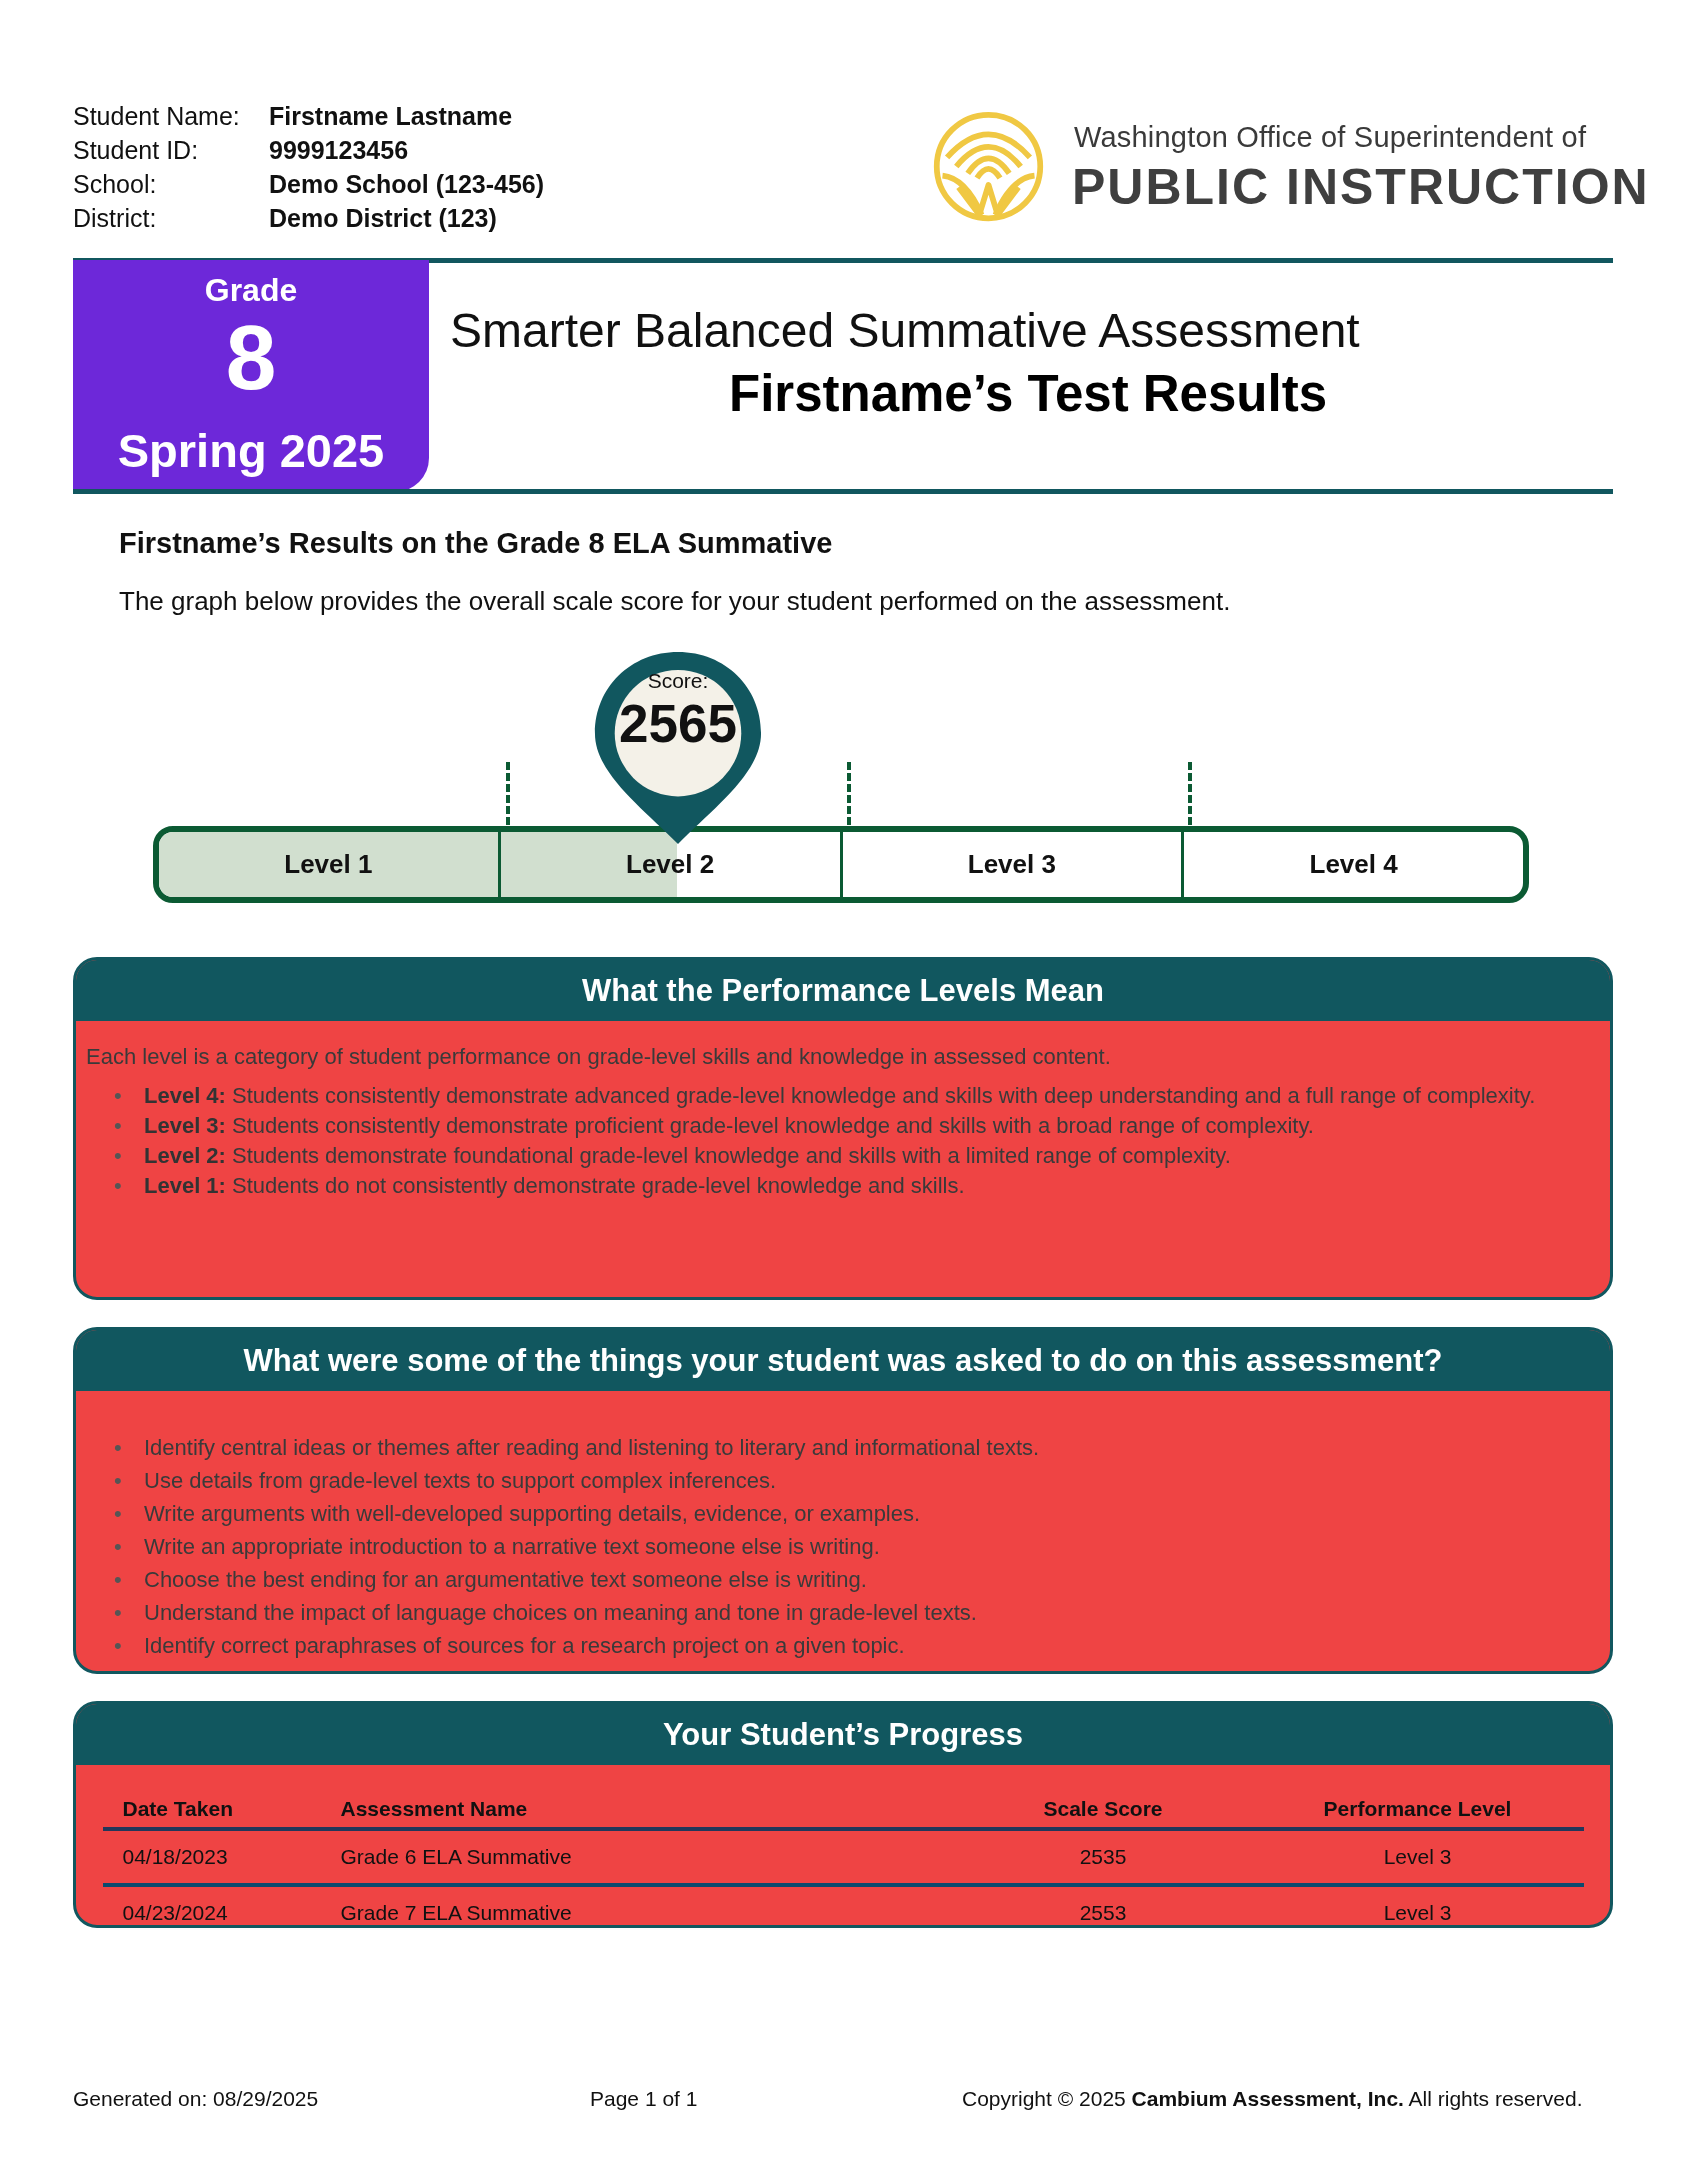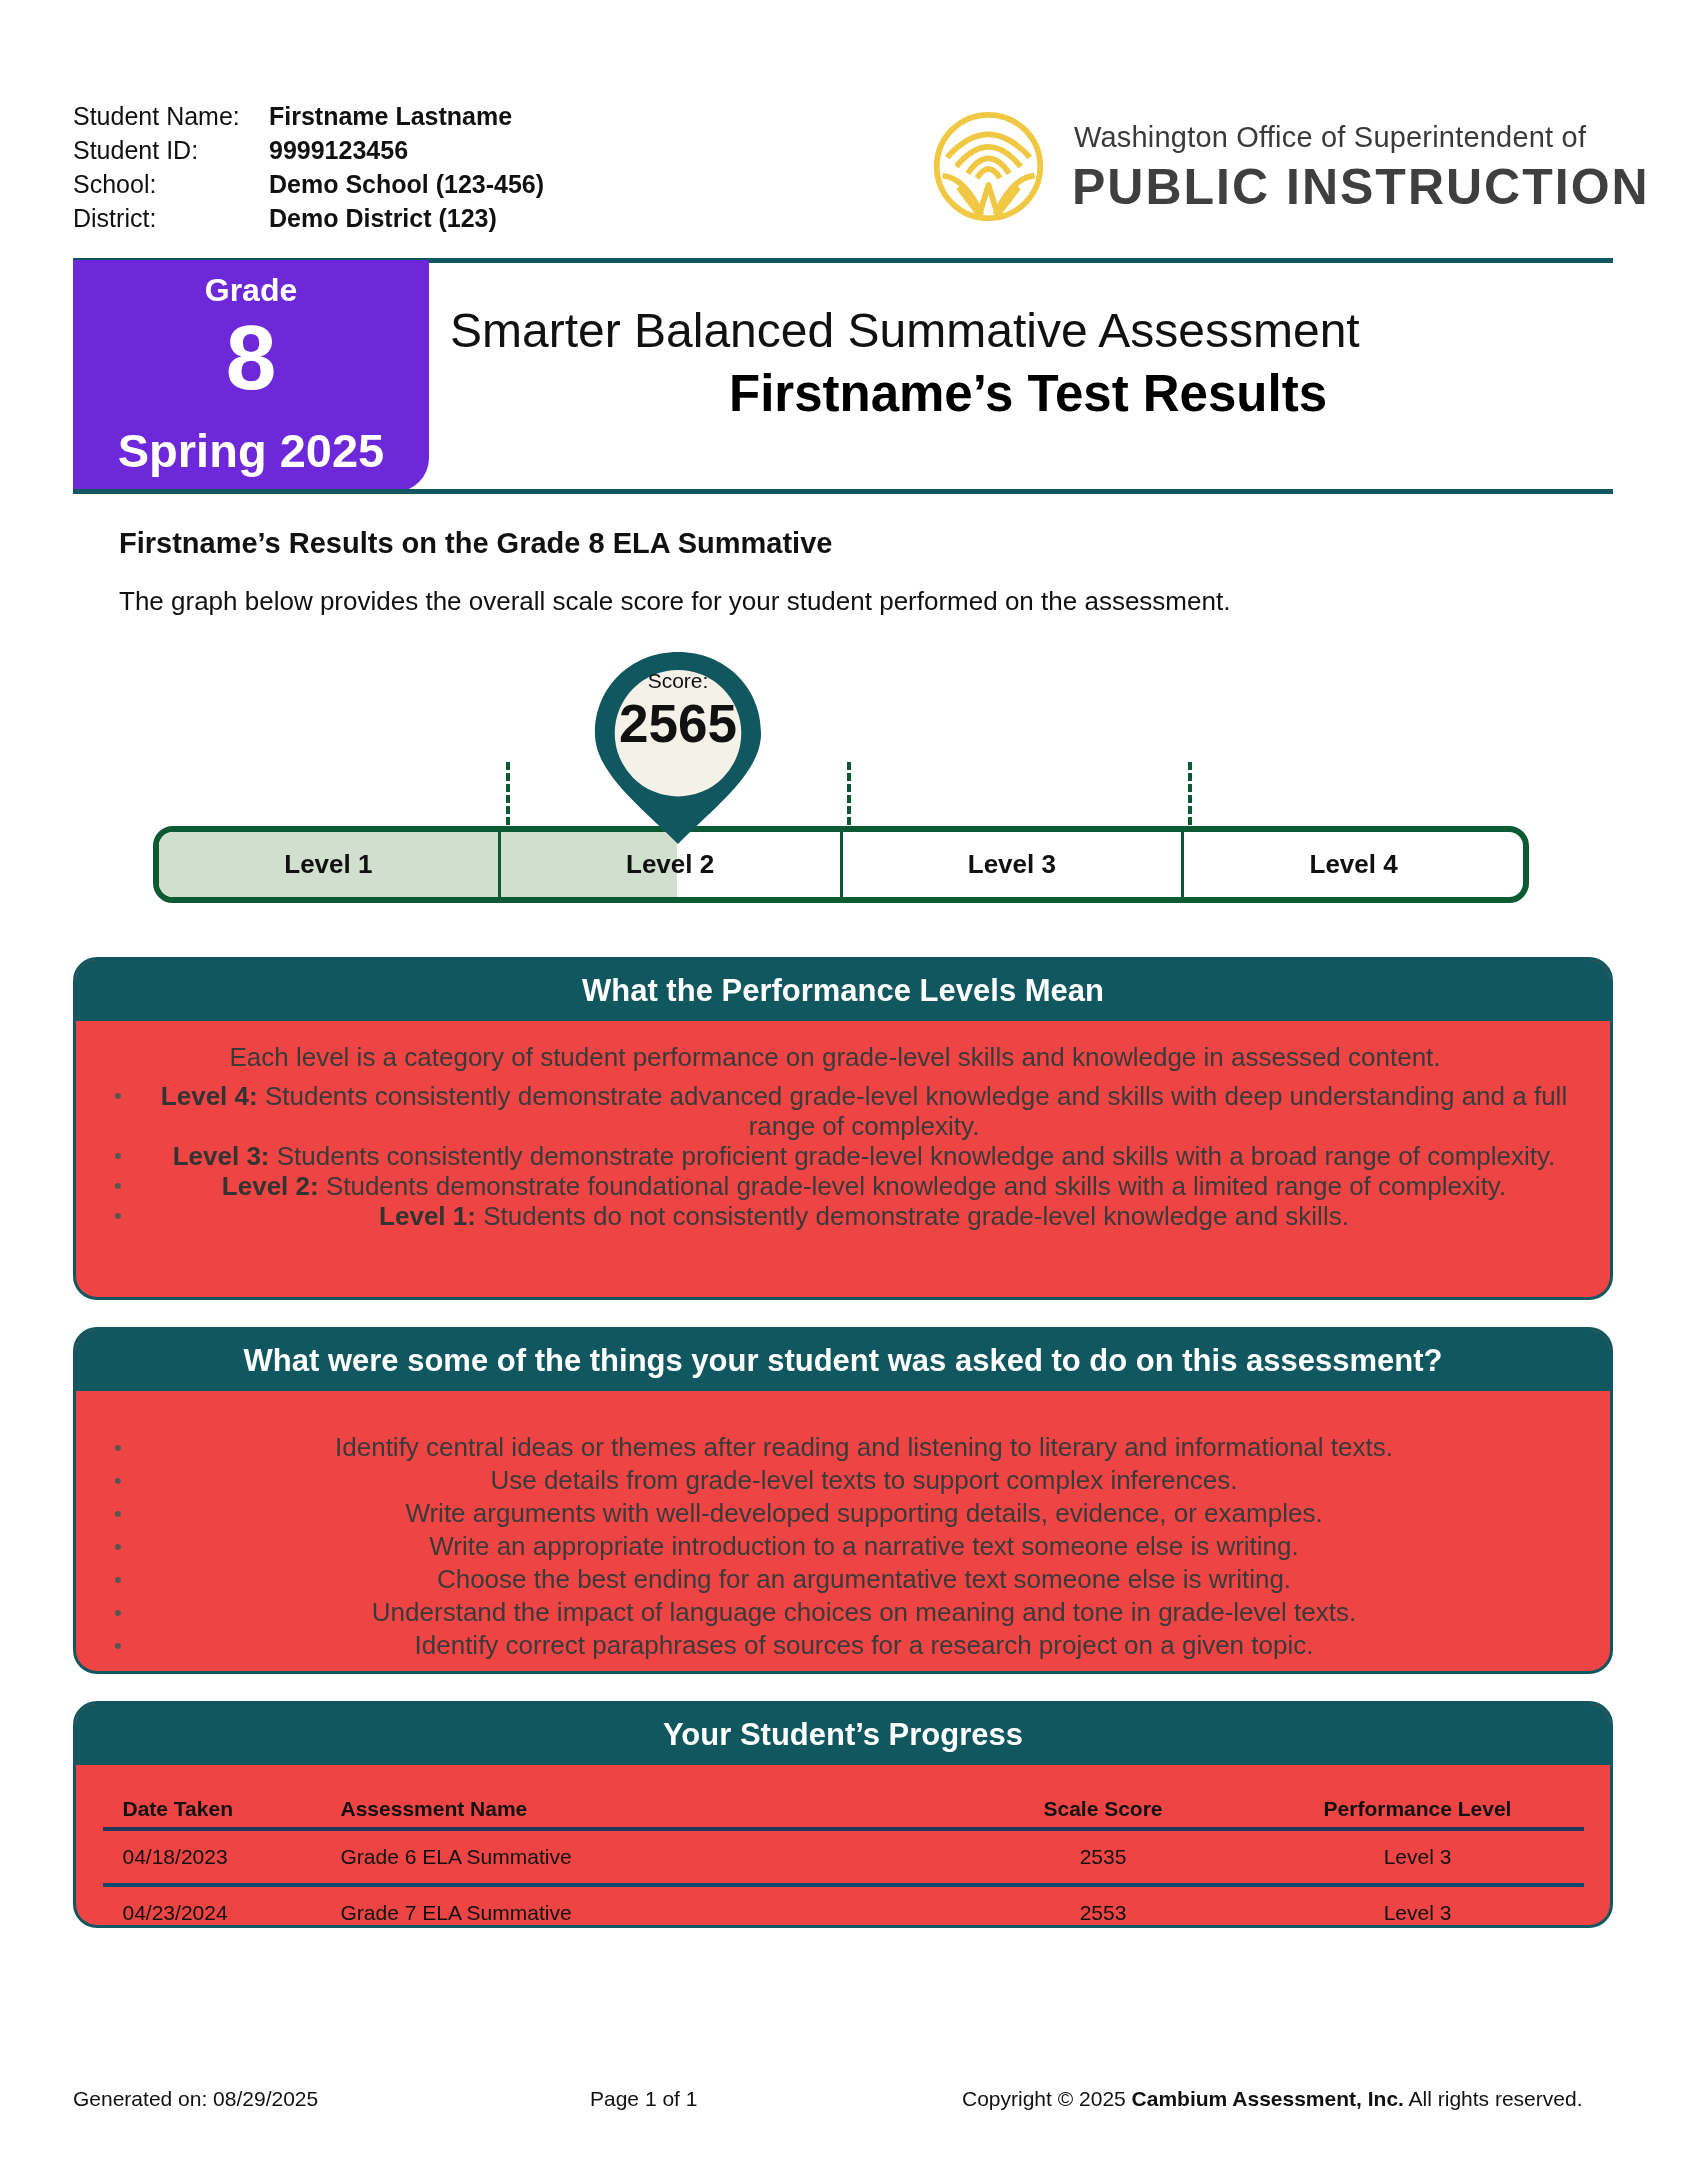--- a/index.html
+++ b/index.html
@@ -40,21 +40,21 @@
   .seg + .seg { border-left: 3px solid #0b5a33; }
   .cut { position: absolute; top: 762px; height: 63px; border-left: 4px dashed #0b5a33; }
 
   .pin { left: 591px; top: 648px; width: 174px; height: 198px; }
   .pin-score-label { left: 591px; top: 669px; width: 174px; text-align: center; font-size: 21px; color: #111; }
   .pin-score { left: 591px; top: 693px; width: 174px; text-align: center; font-size: 53px; font-weight: bold; color: #111; }
 
   
   .box { position: absolute; left: 73px; width: 1540px; border: 3px solid #11575f; border-radius: 24px; overflow: hidden; background: #ef4444; }
   .box-head { background: #11575f; color: #fff; font-size: 31px; font-weight: bold; text-align: center; height: 61px; line-height: 61px; }
-  .box-body { padding: 18px 26px 0 10px; font-size: 26px; color: #3a3a3a; text-align: center; }
+  .box-body { padding: 18px 26px 0 10px; font-size: 22px; color: #3a3a3a; }
 
   .levels-intro { margin-top: 0px; line-height: 36px; margin-bottom: 6px; }
   .bullets { list-style: none; padding-left: 40px; }
   .bullets li { position: relative; padding-left: 18px; line-height: 30px; }
   .bullets li::before { content: "•"; position: absolute; left: -12px; top: 0; color: #555; font-size: 22px; }
   .bullets b { color: #333; }
 
   .tasks { margin-top: 22px; }
   .tasks li { line-height: 33px; }
 

